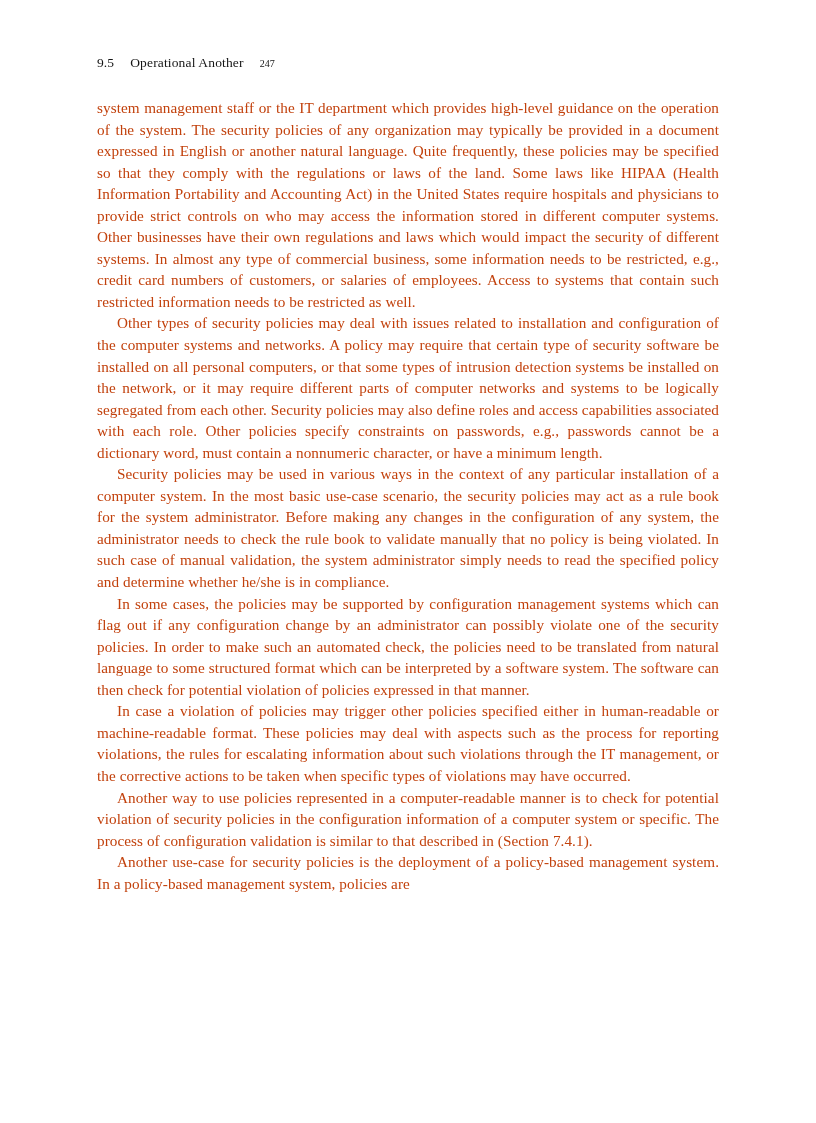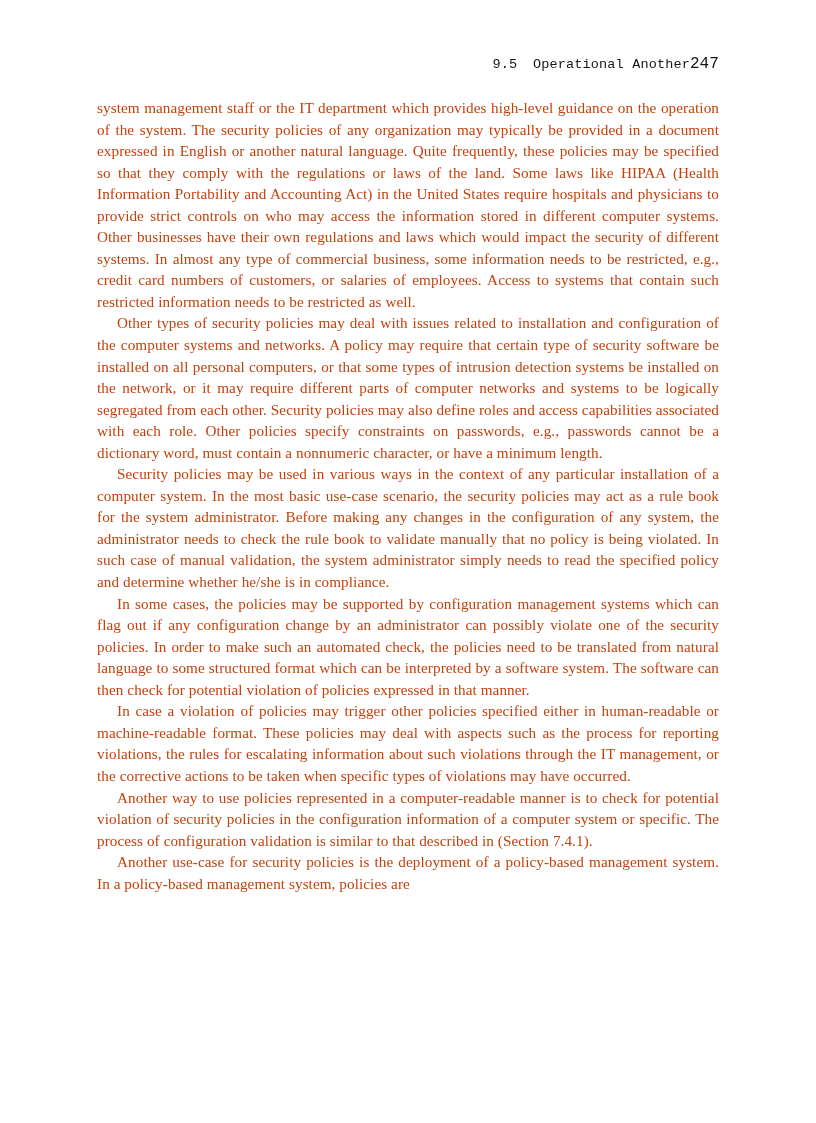--- a/index.html
+++ b/index.html
@@ -24,40 +24,40 @@
   .content {
     position: absolute;
     left: 97px;
     top: 55px;
     width: 622px;
   }
   
   .running-head {
     display: flex;
     align-items: baseline;
-    justify-content: flex-end;
+    justify-content: flex-start;
     font-size: 13.5px;
     letter-spacing: 0.1px;
     color: #151515;
     height: 20px;
-    font-family: Liberation Mono, monospace;
   }
   .rh-left {
     display: flex;
     align-items: baseline;
     white-space: pre;
   }
   .rh-section-number {
     margin-right: 16px;
   }
   .rh-title {
     letter-spacing: 0.15px;
   }
   .rh-page-number {
-    font-size: 16px;
+    font-size: 10px;
+    margin-left: 16px;
   }
   
   .body-text {
     margin-top: 22px;
   }
   .body-text p {
     margin: 0;
     font-size: 15.2px;
     line-height: 21.55px;
     text-align: justify;

